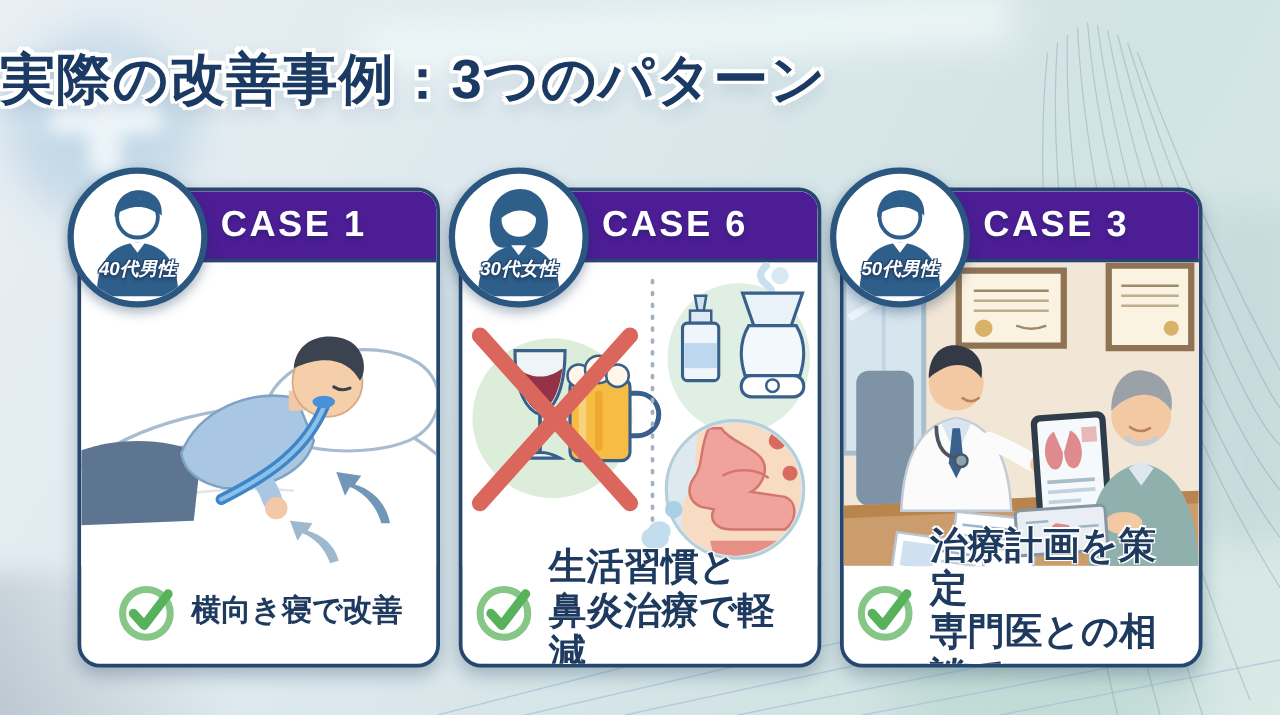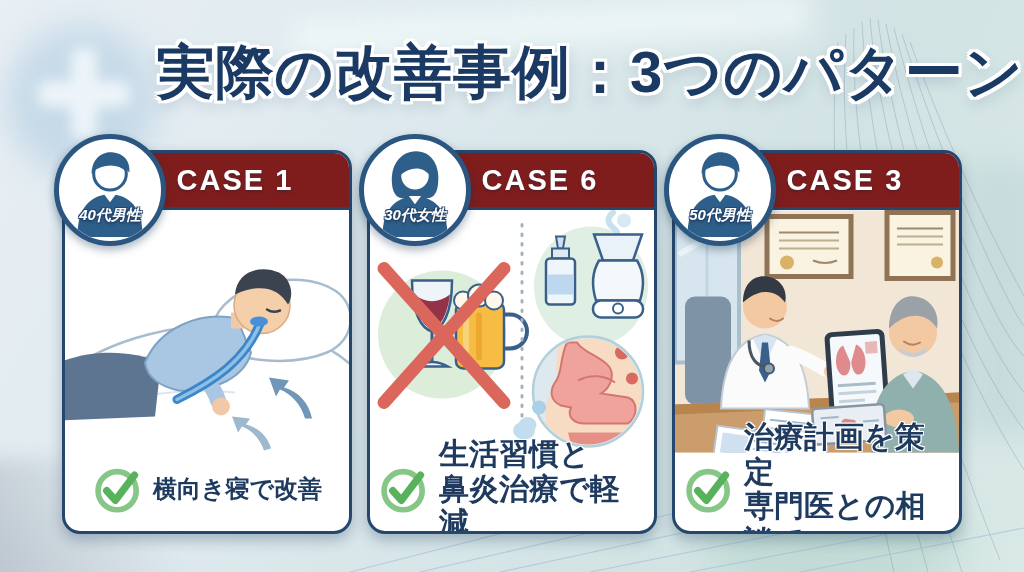--- a/index.html
+++ b/index.html
@@ -18,31 +18,31 @@
     filter:blur(14px);opacity:.85;transform:rotate(-3deg);}
   .blur-panel{position:absolute;right:-14px;top:165px;width:78px;height:270px;border-radius:14px;
     background:#c0d6d8;filter:blur(15px);opacity:.65;}
   .blur-corner{position:absolute;left:-24px;bottom:-16px;width:240px;height:130px;
     background:linear-gradient(60deg,#a9b3be 10%,rgba(169,179,190,0) 70%);filter:blur(10px);opacity:.65;}
   .blur-teal{position:absolute;right:60px;bottom:-30px;width:260px;height:120px;border-radius:50%;
     background:#b8d6cf;filter:blur(22px);opacity:.7;}
   .bg-lines{position:absolute;left:0;top:0;}
   
   .title{
-    position:absolute;top:34px;left:0;right:0;text-align:right;
-    font-size:58px;font-weight:800;letter-spacing:1px;color:#1a3a63;
+    position:absolute;top:34px;left:0;right:0;text-align:left;
+    font-size:44px;font-weight:800;letter-spacing:1px;color:#1a3a63;
     text-shadow:-3px -3px 0 #fff,3px -3px 0 #fff,-3px 3px 0 #fff,3px 3px 0 #fff,
                  0 -3px 0 #fff,0 3px 0 #fff,-3px 0 0 #fff,3px 0 0 #fff,0 6px 14px rgba(40,70,110,.25);
   }
   
   .card{position:absolute;top:150px;width:290px;height:384px;}
   .card--1{left:62px;} .card--2{left:367px;} .card--3{left:672px;border-radius:20px;}
   .card-inner{position:absolute;inset:0;background:#fff;border:3px solid #26476d;border-radius:18px;
     overflow:hidden;box-shadow:0 6px 14px rgba(25,55,90,.30);}
-  .card-header{height:54px;background:#7f1d1d;border-bottom:3px solid #26476d;
+  .card-header{height:54px;background:#4c1d95;border-bottom:3px solid #26476d;
     display:flex;align-items:center;justify-content:center;padding-left:56px;}
   .header-label{color:#fff;font-size:29px;font-weight:bold;letter-spacing:2px;
     text-shadow:0 2px 3px rgba(15,40,70,.35);}
   .card-illustration{position:absolute;top:57px;left:0;right:0;height:243px;background:#fff;}
   .card-illustration svg{display:block;width:100%;height:100%;}
   .card-caption{position:absolute;left:0;right:0;bottom:0;height:84px;
     display:flex;align-items:center;justify-content:center;gap:9px;padding:0 8px;}
   .check-icon{flex:0 0 auto;width:52px;height:52px;}
   .caption-text{color:#1e3a5f;font-weight:bold;font-size:30px;line-height:1.15;
     text-shadow:-1px -1px 0 #fff,1px -1px 0 #fff,-1px 1px 0 #fff,1px 1px 0 #fff;}

